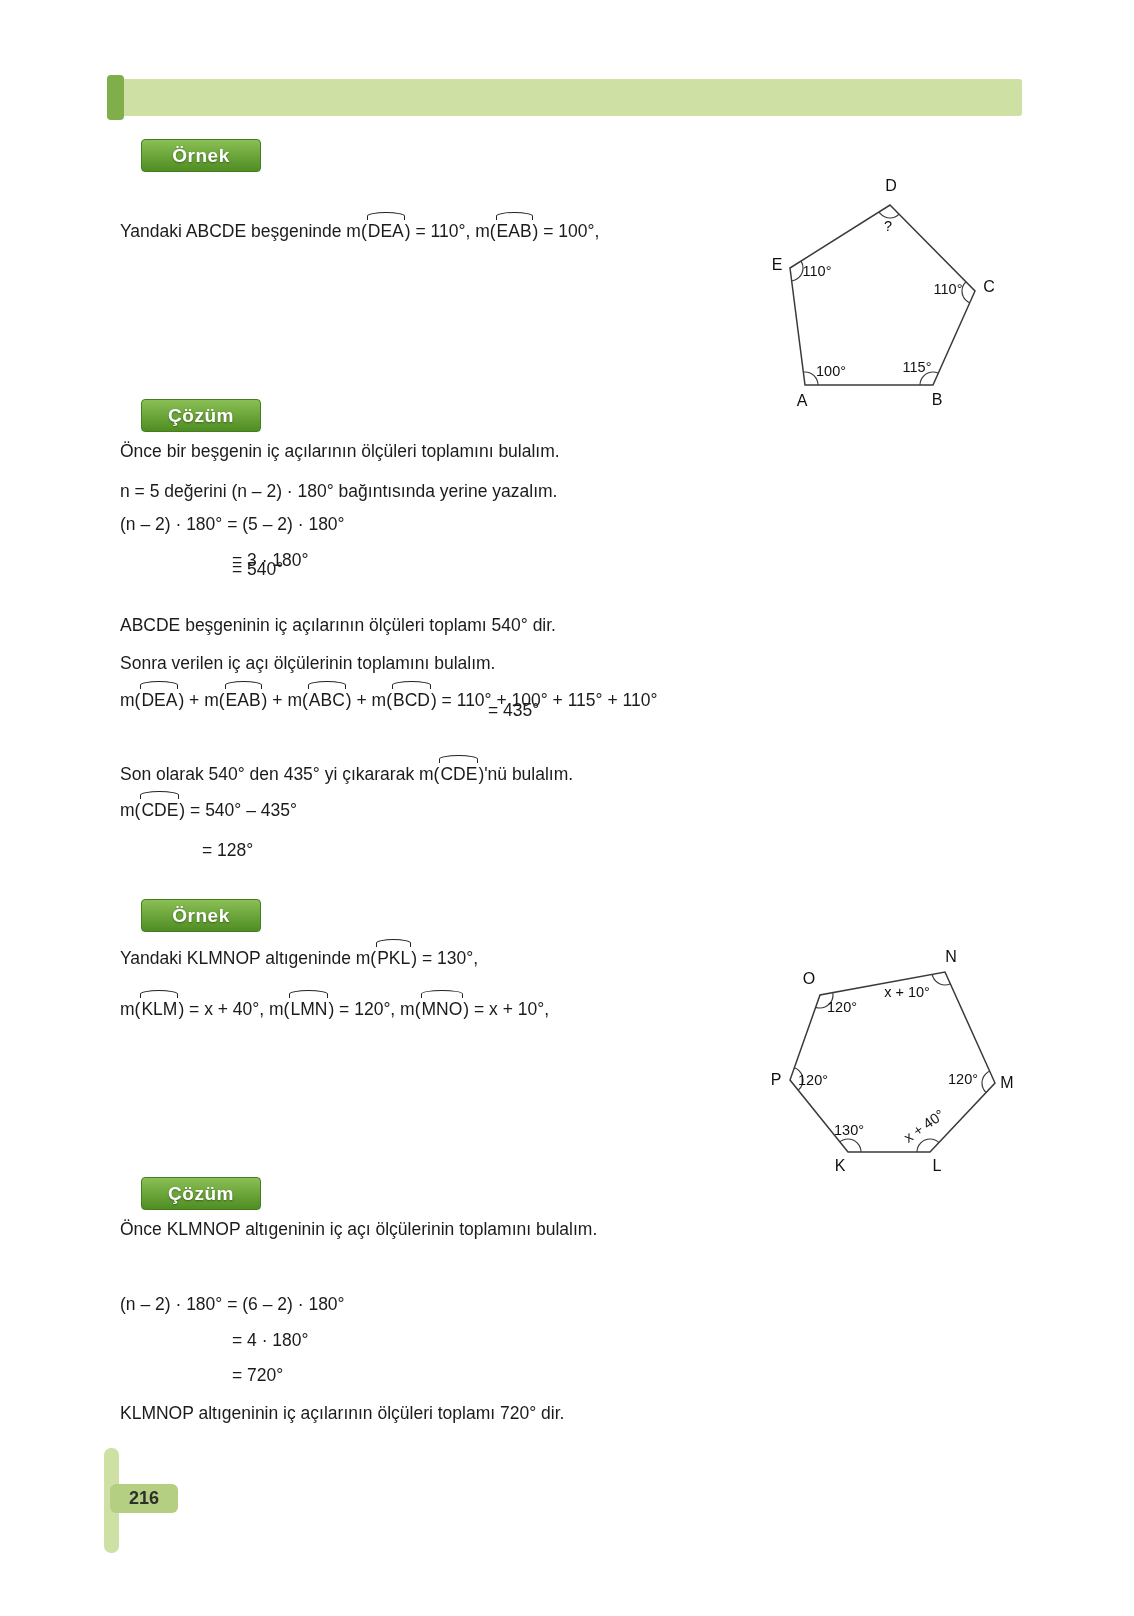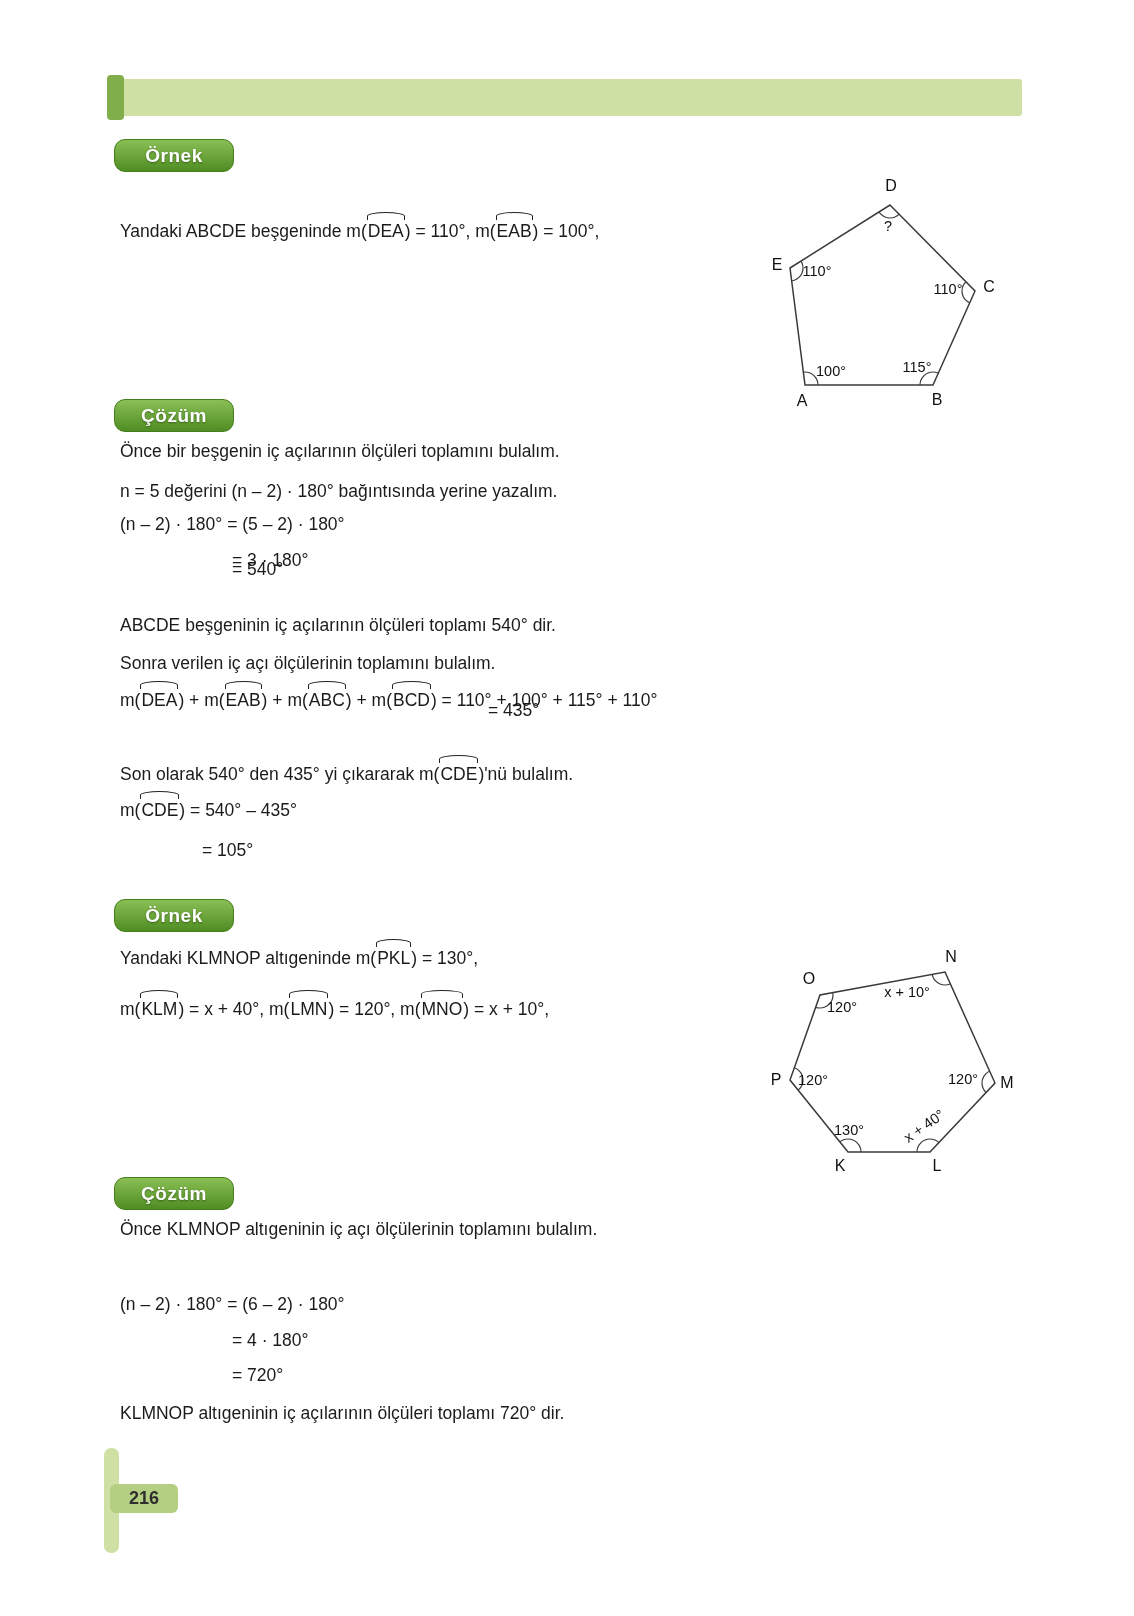--- a/index.html
+++ b/index.html
@@ -3,25 +3,25 @@
 <meta charset="utf-8">
 <style>
   * { margin:0; padding:0; box-sizing:border-box; }
   html,body { background:#ffffff; }
   body { font-family:"Liberation Sans", sans-serif; }
   .page { position:relative; width:1134px; height:1616px; background:#ffffff; overflow:hidden; }
 
   .top-bar { position:absolute; left:121px; top:79px; width:901px; height:37px; background:#cfe0a4; border-radius:3px; }
   .top-accent { position:absolute; left:107px; top:75px; width:17px; height:45px; background:#7fae4b; border-radius:4px; }
 
-  .badge { position:absolute; width:120px; height:33px; border-radius:11px;
+  .badge { position:absolute; width:120px; height:33px; border-radius:4px;
            background:linear-gradient(180deg,#8abf55,#4f8d22); border:1px solid #447d1d;
            color:#fff; font-size:19px; font-weight:bold; letter-spacing:.5px;
            display:flex; align-items:center; justify-content:center;
-           text-shadow:0 1px 2px rgba(0,0,0,.38); }
+           text-shadow:0 1px 2px rgba(0,0,0,.38);margin-left:27px; }
 
   .line { position:absolute; left:120px; font-size:17.5px; color:#1b1b1b; white-space:pre; line-height:26px; }
   .indent-a { padding-left:112px; }
   .indent-b { padding-left:368px; }
   .indent-c { padding-left:82px; }
 
   .arc { position:relative; display:inline-block; padding:0 1px; }
   .arc::before { content:""; position:absolute; left:0; right:0; top:-6px; height:7px;
                  border:1.4px solid #222; border-bottom:none;
                  border-radius:100% 100% 0 0; }
@@ -83,21 +83,21 @@
   <div class="line rich" style="top:478px;">n = 5 değerini (n – 2) · 180° bağıntısında yerine yazalım.</div>
   <div class="line rich" style="top:511px;">(n – 2) · 180° = (5 – 2) · 180°</div>
   <div class="line rich indent-a" style="top:547px;">= 3 · 180°</div>
   <div class="line rich indent-a" style="top:556px;">= 540°</div>
   <div class="line rich" style="top:612px;">ABCDE beşgeninin iç açılarının ölçüleri toplamı 540° dir.</div>
   <div class="line rich" style="top:650px;">Sonra verilen iç açı ölçülerinin toplamını bulalım.</div>
   <div class="line rich" style="top:687px;">m(<span class="arc">DEA</span>) + m(<span class="arc">EAB</span>) + m(<span class="arc">ABC</span>) + m(<span class="arc">BCD</span>) = 110° + 100° + 115° + 110°</div>
   <div class="line rich indent-b" style="top:681px;margin-top:16px;">= 435°</div>
   <div class="line rich" style="top:761px;">Son olarak 540° den 435° yi çıkararak m(<span class="arc">CDE</span>)'nü bulalım.</div>
   <div class="line rich" style="top:797px;">m(<span class="arc">CDE</span>) = 540° – 435°</div>
-  <div class="line rich indent-c" style="top:837px;">= 105°</div>
+  <div class="line rich indent-c" style="top:837px;">= 128°</div>
 
   <div class="badge" style="left:114px; top:899px;">Örnek</div>
 
   <div class="line rich" style="top:945px;">Yandaki KLMNOP altıgeninde m(<span class="arc">PKL</span>) = 130°,</div>
   <div class="line rich" style="top:996px;">m(<span class="arc">KLM</span>) = x + 40°, m(<span class="arc">LMN</span>) = 120°, m(<span class="arc">MNO</span>) = x + 10°,</div>
 
   <div class="diagram" style="left:765px; top:945px; width:275px; height:240px;">
     <svg width="275" height="240">
       <defs>
         <clipPath id="clip-hex">

